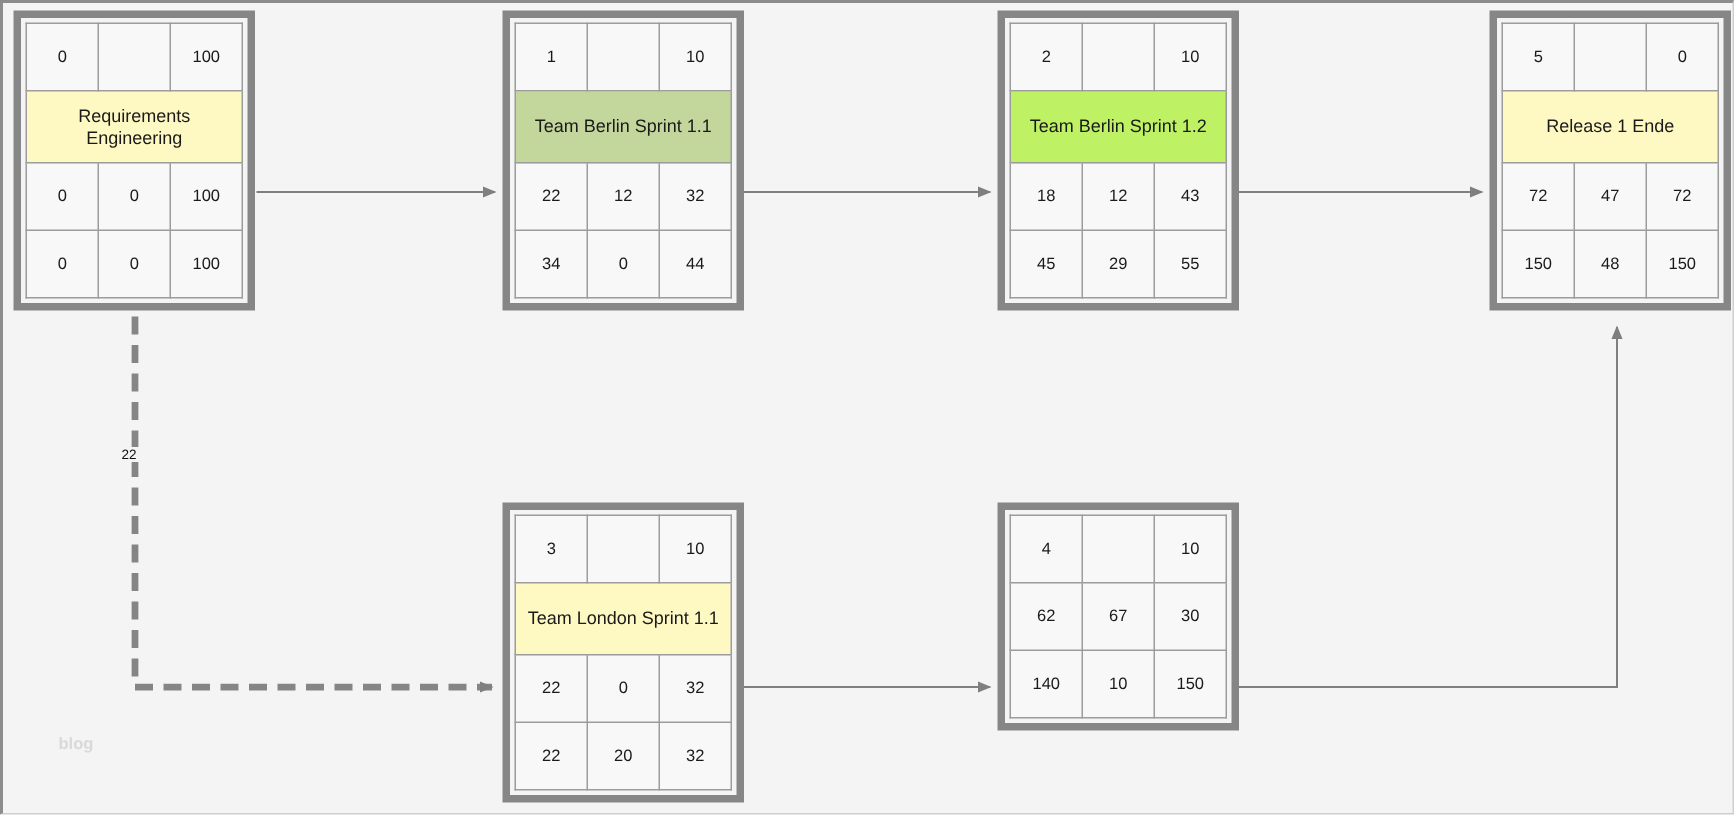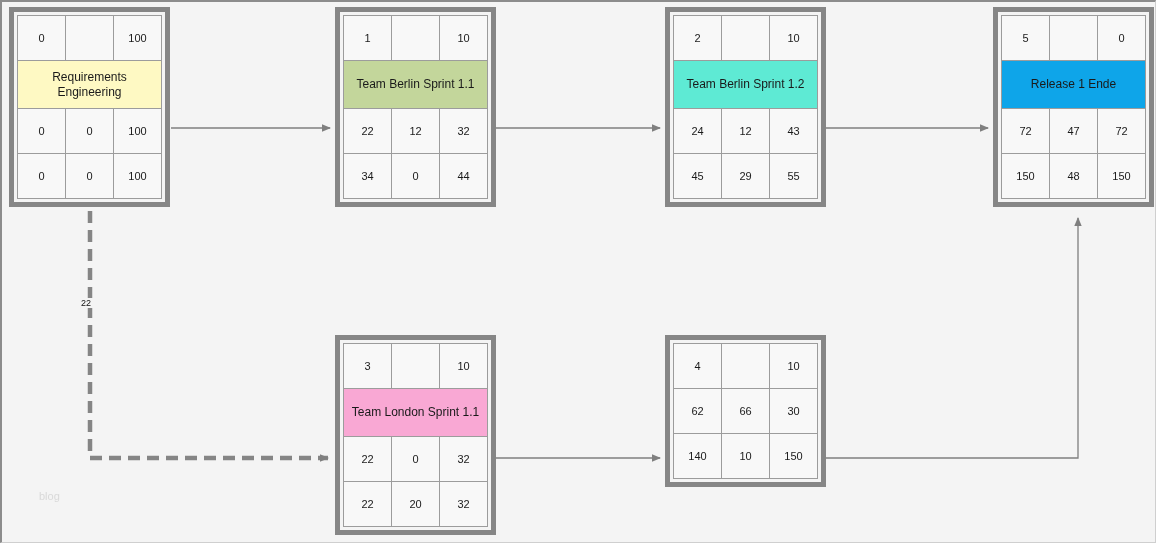--- a/index.html
+++ b/index.html
@@ -20,21 +20,21 @@
   }
   table.grid td.title {
     height:48px; font-size:12px; line-height:1.25; padding:2px 4px;
   }
   #edges { position:absolute; left:0; top:0; width:1156px; height:543px; }
   .edge-label {
     position:absolute; left:74px; top:296px; width:20px; text-align:center;
     font-size:9px; color:#111; background:#f4f4f4; z-index:3;
   }
   .watermark {
-    position:absolute; left:37px; top:488px; font-size:11px; font-weight:normal;
+    position:absolute; left:37px; top:488px; font-size:11px; font-weight:bold;
     color:#d9d9d9; letter-spacing:0px; z-index:1;
   }
 </style>
 </head>
 <body>
 
 <div id="canvas">
 
   <svg id="edges" xmlns="http://www.w3.org/2000/svg">
     <defs>
@@ -106,24 +106,24 @@
 
   <div class="node" style="left:663px;top:5px;">
     <table class="grid">
       <tbody>
           <tr>
         <td>2</td>
         <td></td>
         <td>10</td>
       </tr>
       <tr>
-            <td class="title" colspan="3" style="background: #5eead4;">Team Berlin Sprint 1.2</td>
-          </tr>
-      <tr>
-        <td>24</td>
+            <td class="title" colspan="3" style="background: #bef264;">Team Berlin Sprint 1.2</td>
+          </tr>
+      <tr>
+        <td>18</td>
         <td>12</td>
         <td>43</td>
       </tr>
       <tr>
         <td>45</td>
         <td>29</td>
         <td>55</td>
       </tr>
     </tbody>
       </table>
@@ -131,21 +131,21 @@
 
   <div class="node" style="left:991px;top:5px;">
     <table class="grid">
       <tbody>
           <tr>
         <td>5</td>
         <td></td>
         <td>0</td>
       </tr>
       <tr>
-            <td class="title" colspan="3" style="background: #0ea5e9;">Release 1 Ende</td>
+            <td class="title" colspan="3" style="background: #fef9c3;">Release 1 Ende</td>
           </tr>
       <tr>
         <td>72</td>
         <td>47</td>
         <td>72</td>
       </tr>
       <tr>
         <td>150</td>
         <td>48</td>
         <td>150</td>
@@ -156,21 +156,21 @@
 
   <div class="node" style="left:333px;top:333px;">
     <table class="grid">
       <tbody>
           <tr>
         <td>3</td>
         <td></td>
         <td>10</td>
       </tr>
       <tr>
-            <td class="title" colspan="3" style="background: #f9a8d4;">Team London Sprint 1.1</td>
+            <td class="title" colspan="3" style="background: #fef9c3;">Team London Sprint 1.1</td>
           </tr>
       <tr>
         <td>22</td>
         <td>0</td>
         <td>32</td>
       </tr>
       <tr>
         <td>22</td>
         <td>20</td>
         <td>32</td>
@@ -182,21 +182,21 @@
   <div class="node" style="left:663px;top:333px;">
     <table class="grid">
       <tbody>
           <tr>
         <td>4</td>
         <td></td>
         <td>10</td>
       </tr>
       <tr>
         <td>62</td>
-        <td>66</td>
+        <td>67</td>
         <td>30</td>
       </tr>
       <tr>
         <td>140</td>
         <td>10</td>
         <td>150</td>
       </tr>
     </tbody>
       </table>
   </div>

